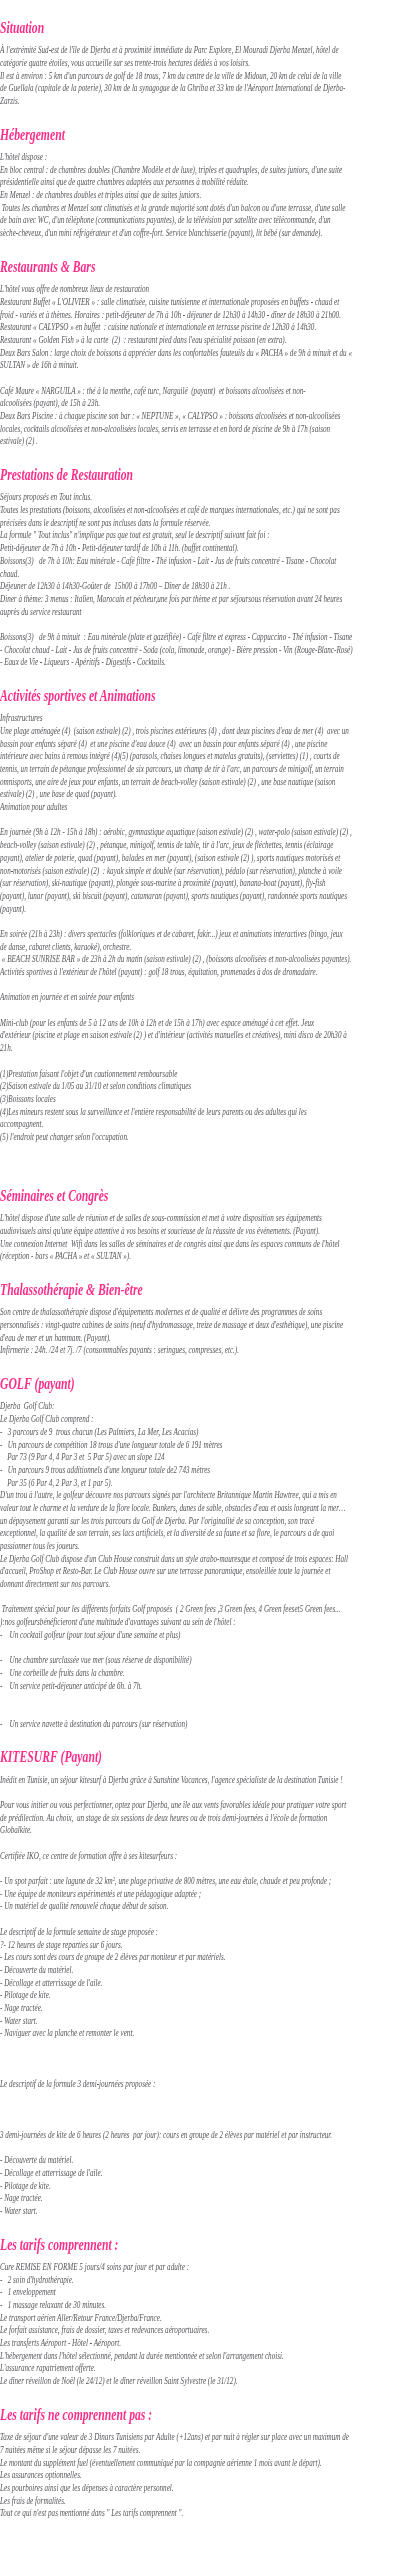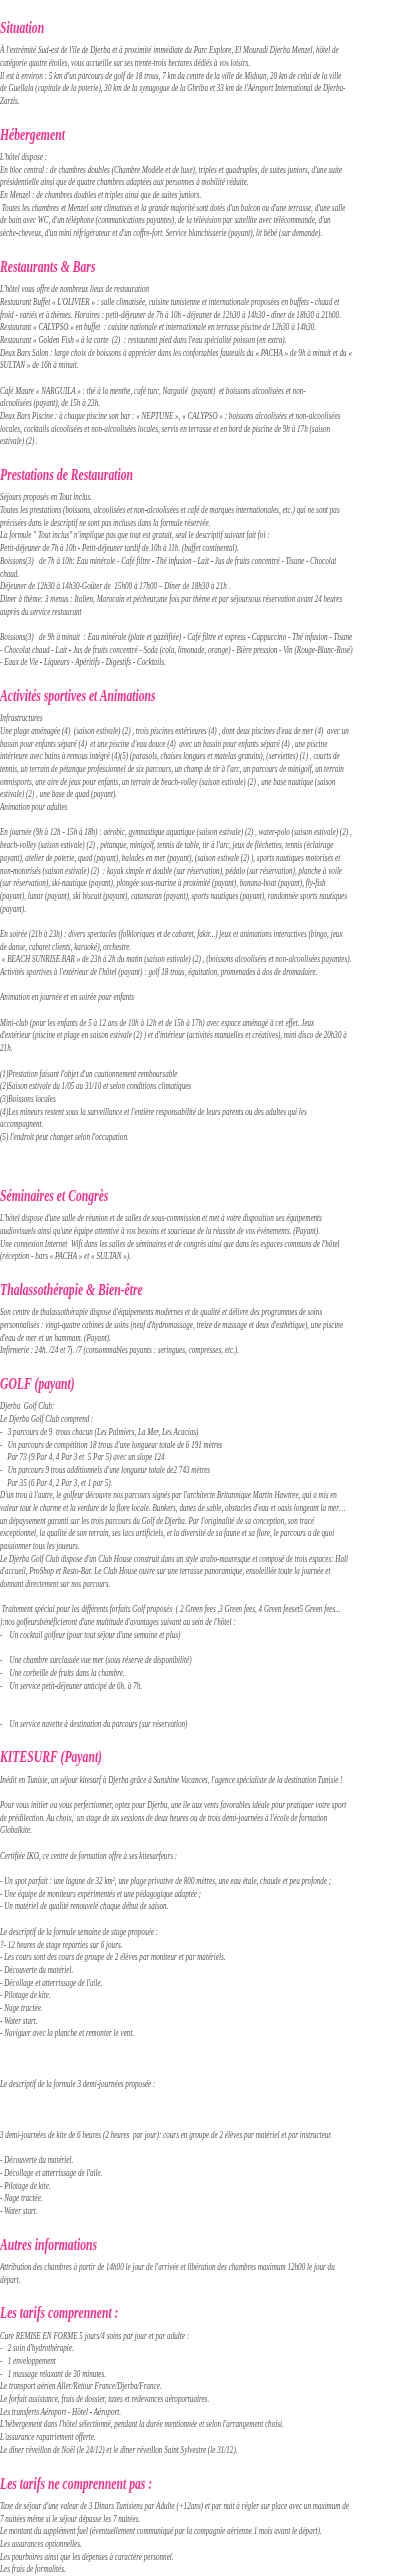--- a/index.html
+++ b/index.html
@@ -205,25 +205,20 @@
       <div class="ln">&nbsp;</div>
       <div class="ln">3 demi-journées de kite de 6 heures (2 heures  par jour): cours en groupe de 2 élèves par matériel et par instructeur.</div>
       <div class="ln">&nbsp;</div>
       <div class="ln">- Découverte du matériel.</div>
       <div class="ln">- Décollage et atterrissage de l'aile.</div>
       <div class="ln">- Pilotage de kite.</div>
       <div class="ln">- Nage tractée.</div>
       <div class="ln">- Water start.</div>
     </div>
     <div class="section">
-      <div class="sec-heading">Autres informations</div>
-      <div class="ln">Attribution des chambres à partir de 14h00 le jour de l'arrivée et libération des chambres maximum 12h00 le jour du</div>
-      <div class="ln">départ.</div>
-    </div>
-    <div class="section">
       <div class="sec-heading">Les tarifs comprennent :</div>
       <div class="ln">Cure REMISE EN FORME 5 jours/4 soins par jour et par adulte :</div>
       <div class="ln">-   2 soin d'hydrothérapie.</div>
       <div class="ln">-   1 enveloppement</div>
       <div class="ln">-   1 massage relaxant de 30 minutes.</div>
       <div class="ln">Le transport aérien Aller/Retour France/Djerba/France.</div>
       <div class="ln">Le forfait assistance, frais de dossier, taxes et redevances aéroportuaires.</div>
       <div class="ln">Les transferts Aéroport - Hôtel - Aéroport.</div>
       <div class="ln">L'hébergement dans l'hôtel sélectionné, pendant la durée mentionnée et selon l'arrangement choisi.</div>
       <div class="ln">L'assurance rapatriement offerte.</div>

